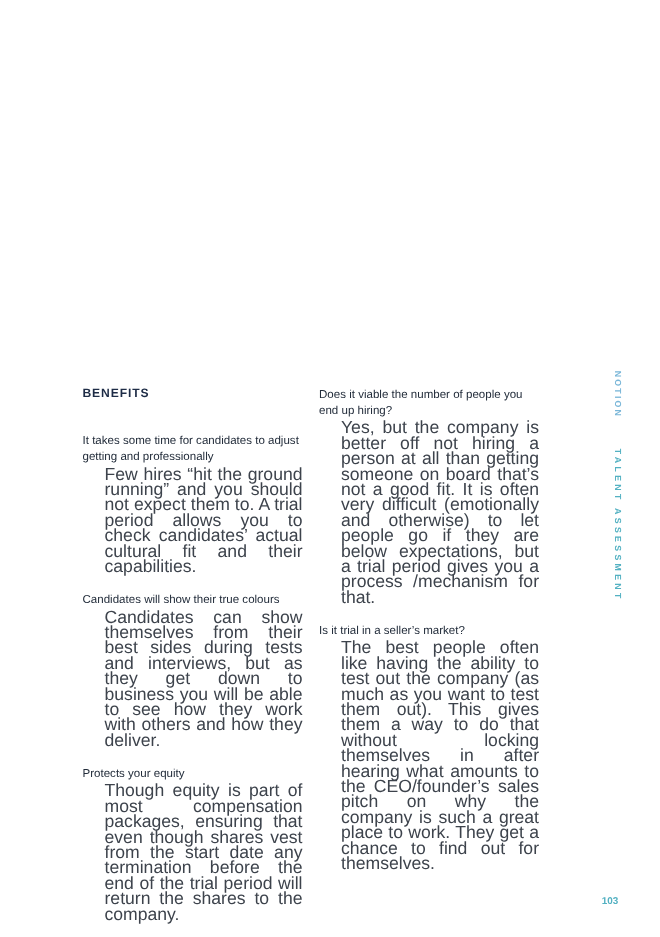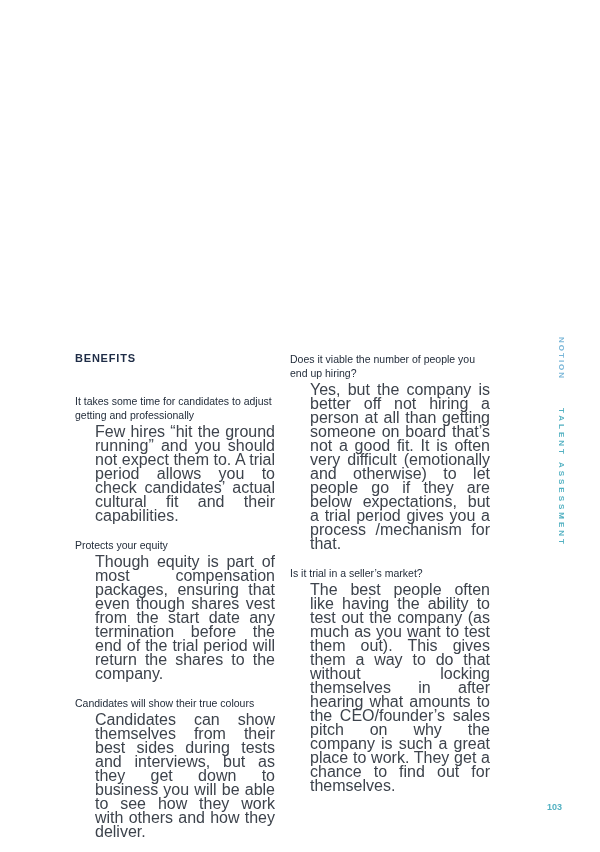--- a/index.html
+++ b/index.html
@@ -56,21 +56,21 @@
     color: #79b6d8;
   }
   .v-section {
     top: 408px;
     letter-spacing: 3px;
     color: #53b1c2;
   }
   .page-number {
     position: absolute;
     right: 38px;
-    bottom: 40px;
+    bottom: 28px;
     font-size: 9px;
     font-weight: bold;
     color: #53b1c2;
     text-align: center;
   }
 </style>
 </head>
 <body>
 
 <div class="page">
@@ -79,27 +79,27 @@
 
     <div class="col">
       <div class="col-heading">BENEFITS</div>
 
       <div class="section">
         <div class="sec-title">It takes some time for candidates to adjust getting and professionally</div>
         <div class="sec-body">Few hires “hit the ground running” and you should not expect them to. A trial period allows you to check candidates’ actual cultural fit and their capabilities.</div>
       </div>
 
       <div class="section">
-        <div class="sec-title">Protects your equity</div>
-        <div class="sec-body">Though equity is part of most compensation packages, ensuring that even though shares vest from the start date any termination before the end of the trial period will return the shares to the company.</div>
+        <div class="sec-title">Candidates will show their true colours</div>
+        <div class="sec-body">Candidates can show themselves from their best sides during tests and interviews, but as they get down to business you will be able to see how they work with others and how they deliver.</div>
       </div>
 
       <div class="section">
-        <div class="sec-title">Candidates will show their true colours</div>
-        <div class="sec-body">Candidates can show themselves from their best sides during tests and interviews, but as they get down to business you will be able to see how they work with others and how they deliver.</div>
+        <div class="sec-title">Protects your equity</div>
+        <div class="sec-body">Though equity is part of most compensation packages, ensuring that even though shares vest from the start date any termination before the end of the trial period will return the shares to the company.</div>
       </div>
     </div>
 
     <div class="col">
 
       <div class="section">
         <div class="sec-title">Does it viable the number of people you end up hiring?</div>
         <div class="sec-body">Yes, but the company is better off not hiring a person at all than getting someone on board that’s not a good fit. It is often very difficult (emotionally and otherwise) to let people go if they are below expectations, but a trial period gives you a process /mechanism for that.</div>
       </div>
 

